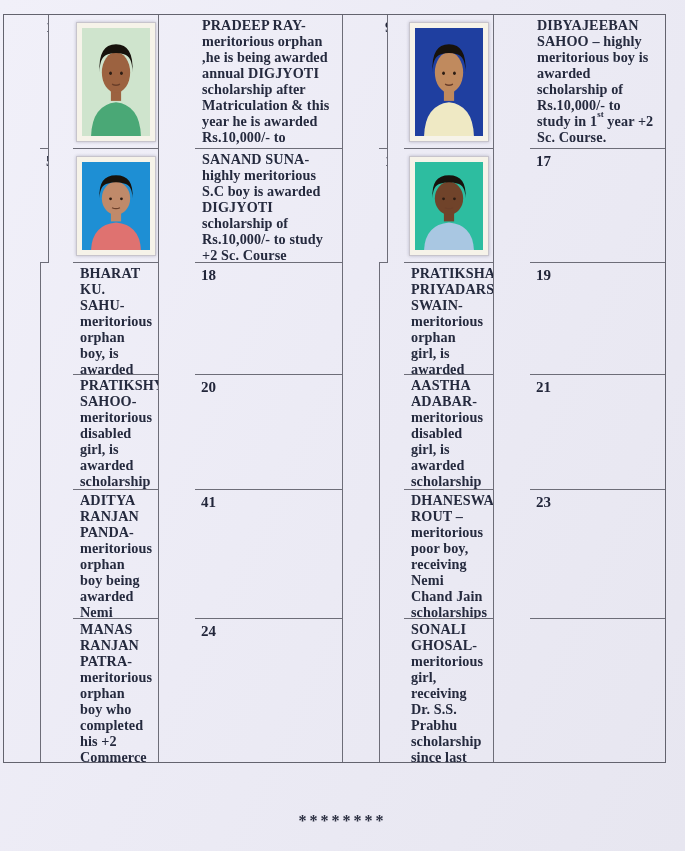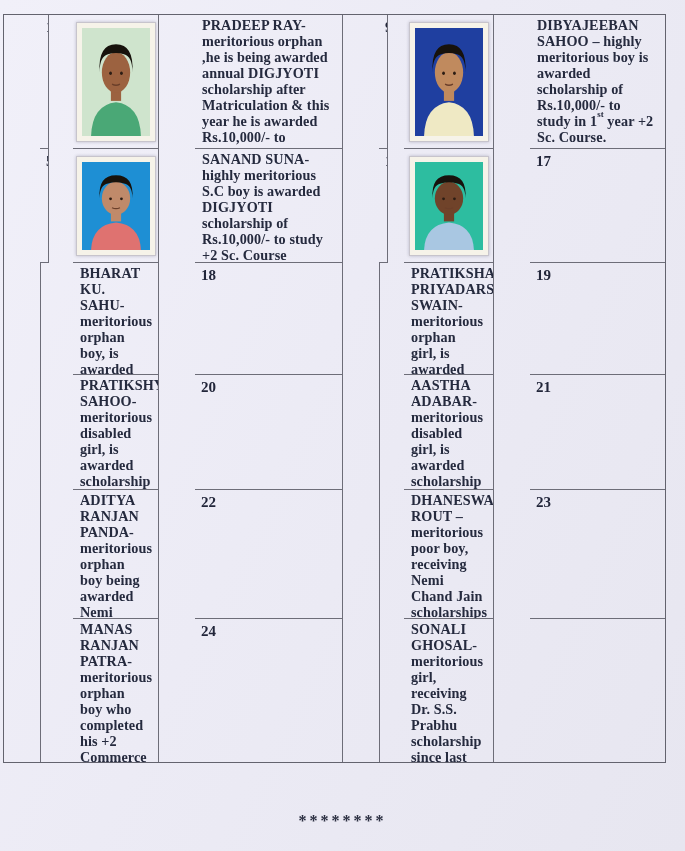--- a/index.html
+++ b/index.html
@@ -250,21 +250,21 @@
             <path d="M26.5,41.5 Q30,43.3 33.5,41.5" stroke="#6b3f2a" stroke-width="1" fill="none"></path>
             <path d="M8,80 Q9,57 30,55 Q51,57 52,80 Z" fill="#c2e2d2"></path>
           </svg>
     </div>
   </div>
   <div class="cell desc-cell">
     <p class="desc-text">ADITYA RANJAN PANDA-meritorious orphan boy being awarded Nemi Chand Jain scholarship since last three years. This year he is awarded Rs.24,000/- to complete his Degree Course in Science.</p>
   </div>
 
   <div class="cell num-cell">
-    <span class="num-text">22</span>
+    <span class="num-text">41</span>
   </div>
   <div class="cell photo-cell">
     <div class="frame" style="background: rgb(246, 243, 233);">
       <svg class="portrait" viewBox="0 0 60 80" preserveAspectRatio="none">
             <rect x="0" y="0" width="60" height="80" fill="#1c2a6c"></rect>
             <rect x="25.5" y="40" width="9" height="14" fill="#b27a56"></rect>
             <ellipse cx="30" cy="33" rx="12.5" ry="15" fill="#b27a56"></ellipse>
             <path d="M15.5,33 Q14,12 30,12 Q46,12 44.5,33 Q44.5,21 37,19.5 Q30,17.5 23,19.5 Q15.5,21 15.5,33" fill="#17120c"></path>
             <circle cx="25.2" cy="33.5" r="1.25" fill="#2c1d14"></circle>
             <circle cx="34.8" cy="33.5" r="1.25" fill="#2c1d14"></circle>

